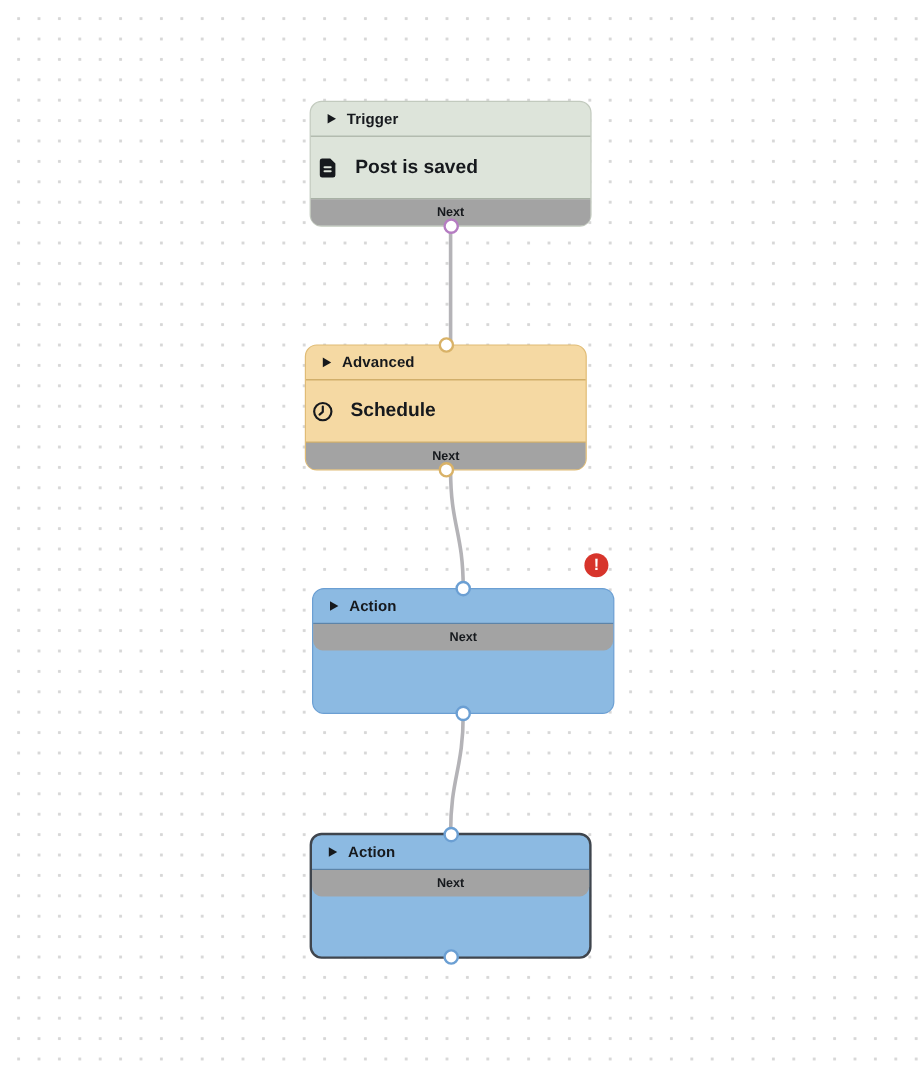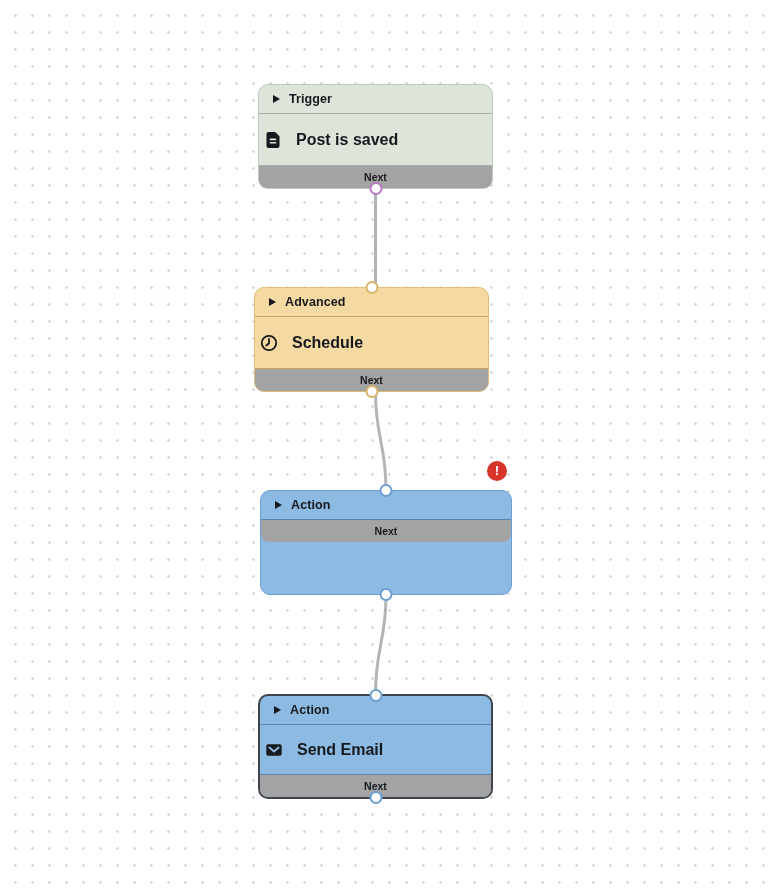--- a/index.html
+++ b/index.html
@@ -151,29 +151,20 @@
     <span class="port port-in"></span>
     <span class="port port-out"></span>
     <span class="badge" style="background: rgb(215, 52, 43);">!</span>
   </div>
 
   <div class="node selected" style="left: 258px; top: 694px; width: 235px; height: 105px; --bg: #8cbae2; --border: #3f454d; --divider: #5d84a8; --port: #6b9fd3;">
     <div class="node-header">
       <span class="tri"></span>
       <span class="cat">Action</span>
     </div>
-    <div class="node-body">
-      <span class="node-icon">
-          <svg viewBox="0 0 20 20">
-            <rect x="2.3" y="4.3" width="15.4" height="11.4" rx="1.8" fill="currentColor"></rect>
-            <path d="M5.4 7.6l4.6 3.8 4.6-3.8" fill="none" style="stroke:var(--bg,#fff)" stroke-width="1.9" stroke-linecap="round" stroke-linejoin="round"></path>
-          </svg>
-        </span>
-      <span class="title">Send Email</span>
-    </div>
     <div class="node-footer">
       <span class="next">Next</span>
     </div>
     <span class="port port-in"></span>
     <span class="port port-out"></span>
 
   </div>
 </div>
 
 </body></html>

